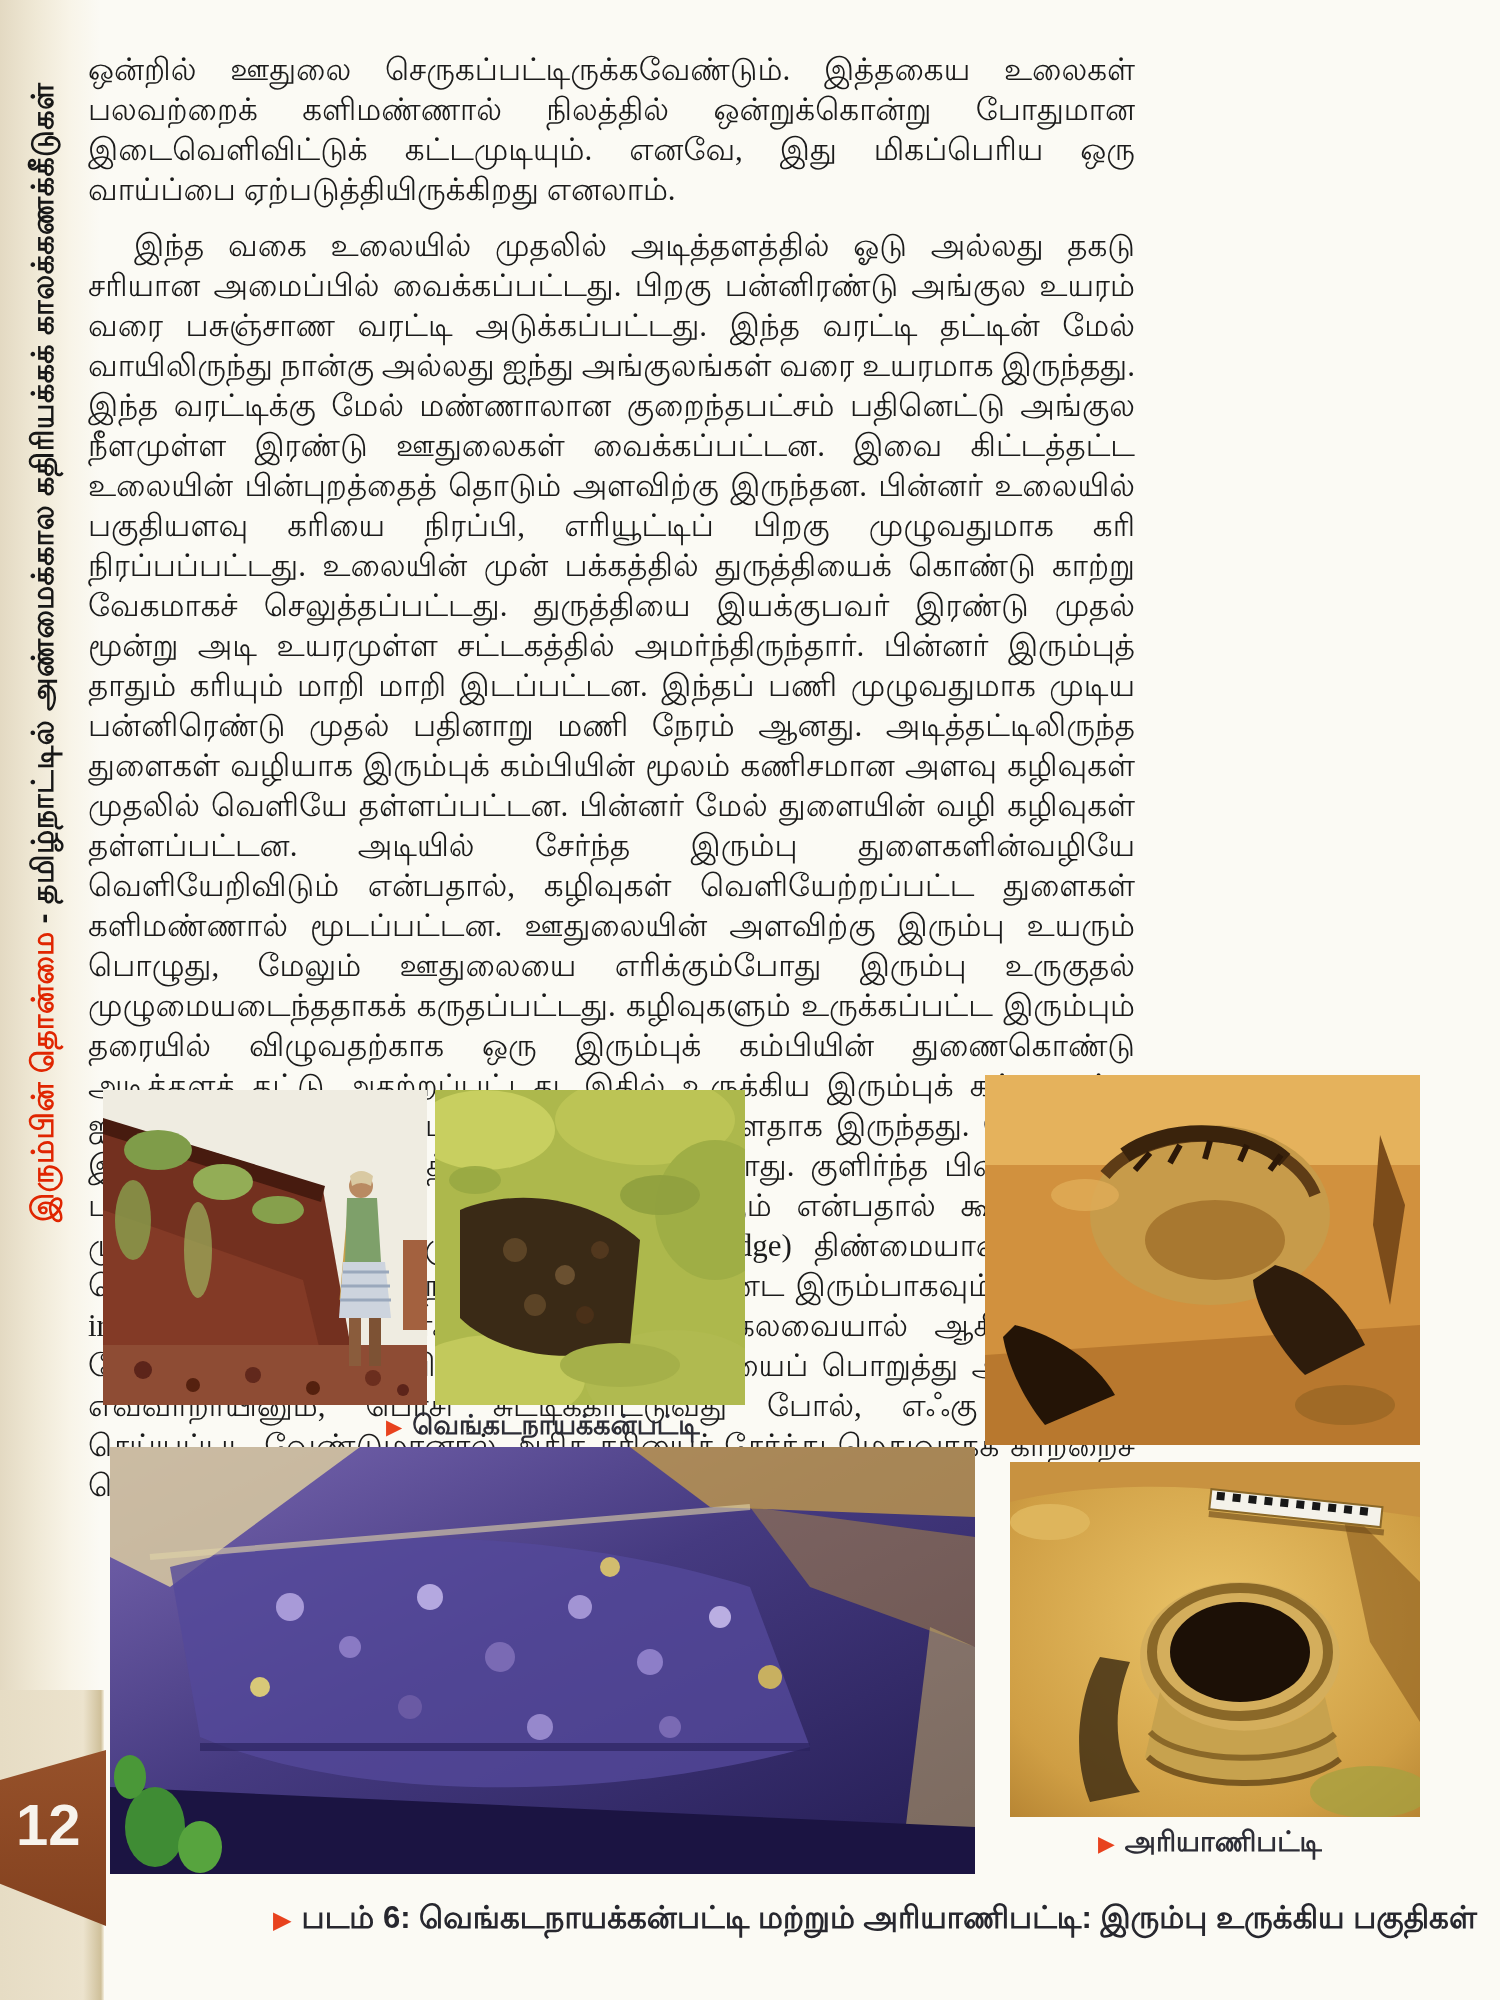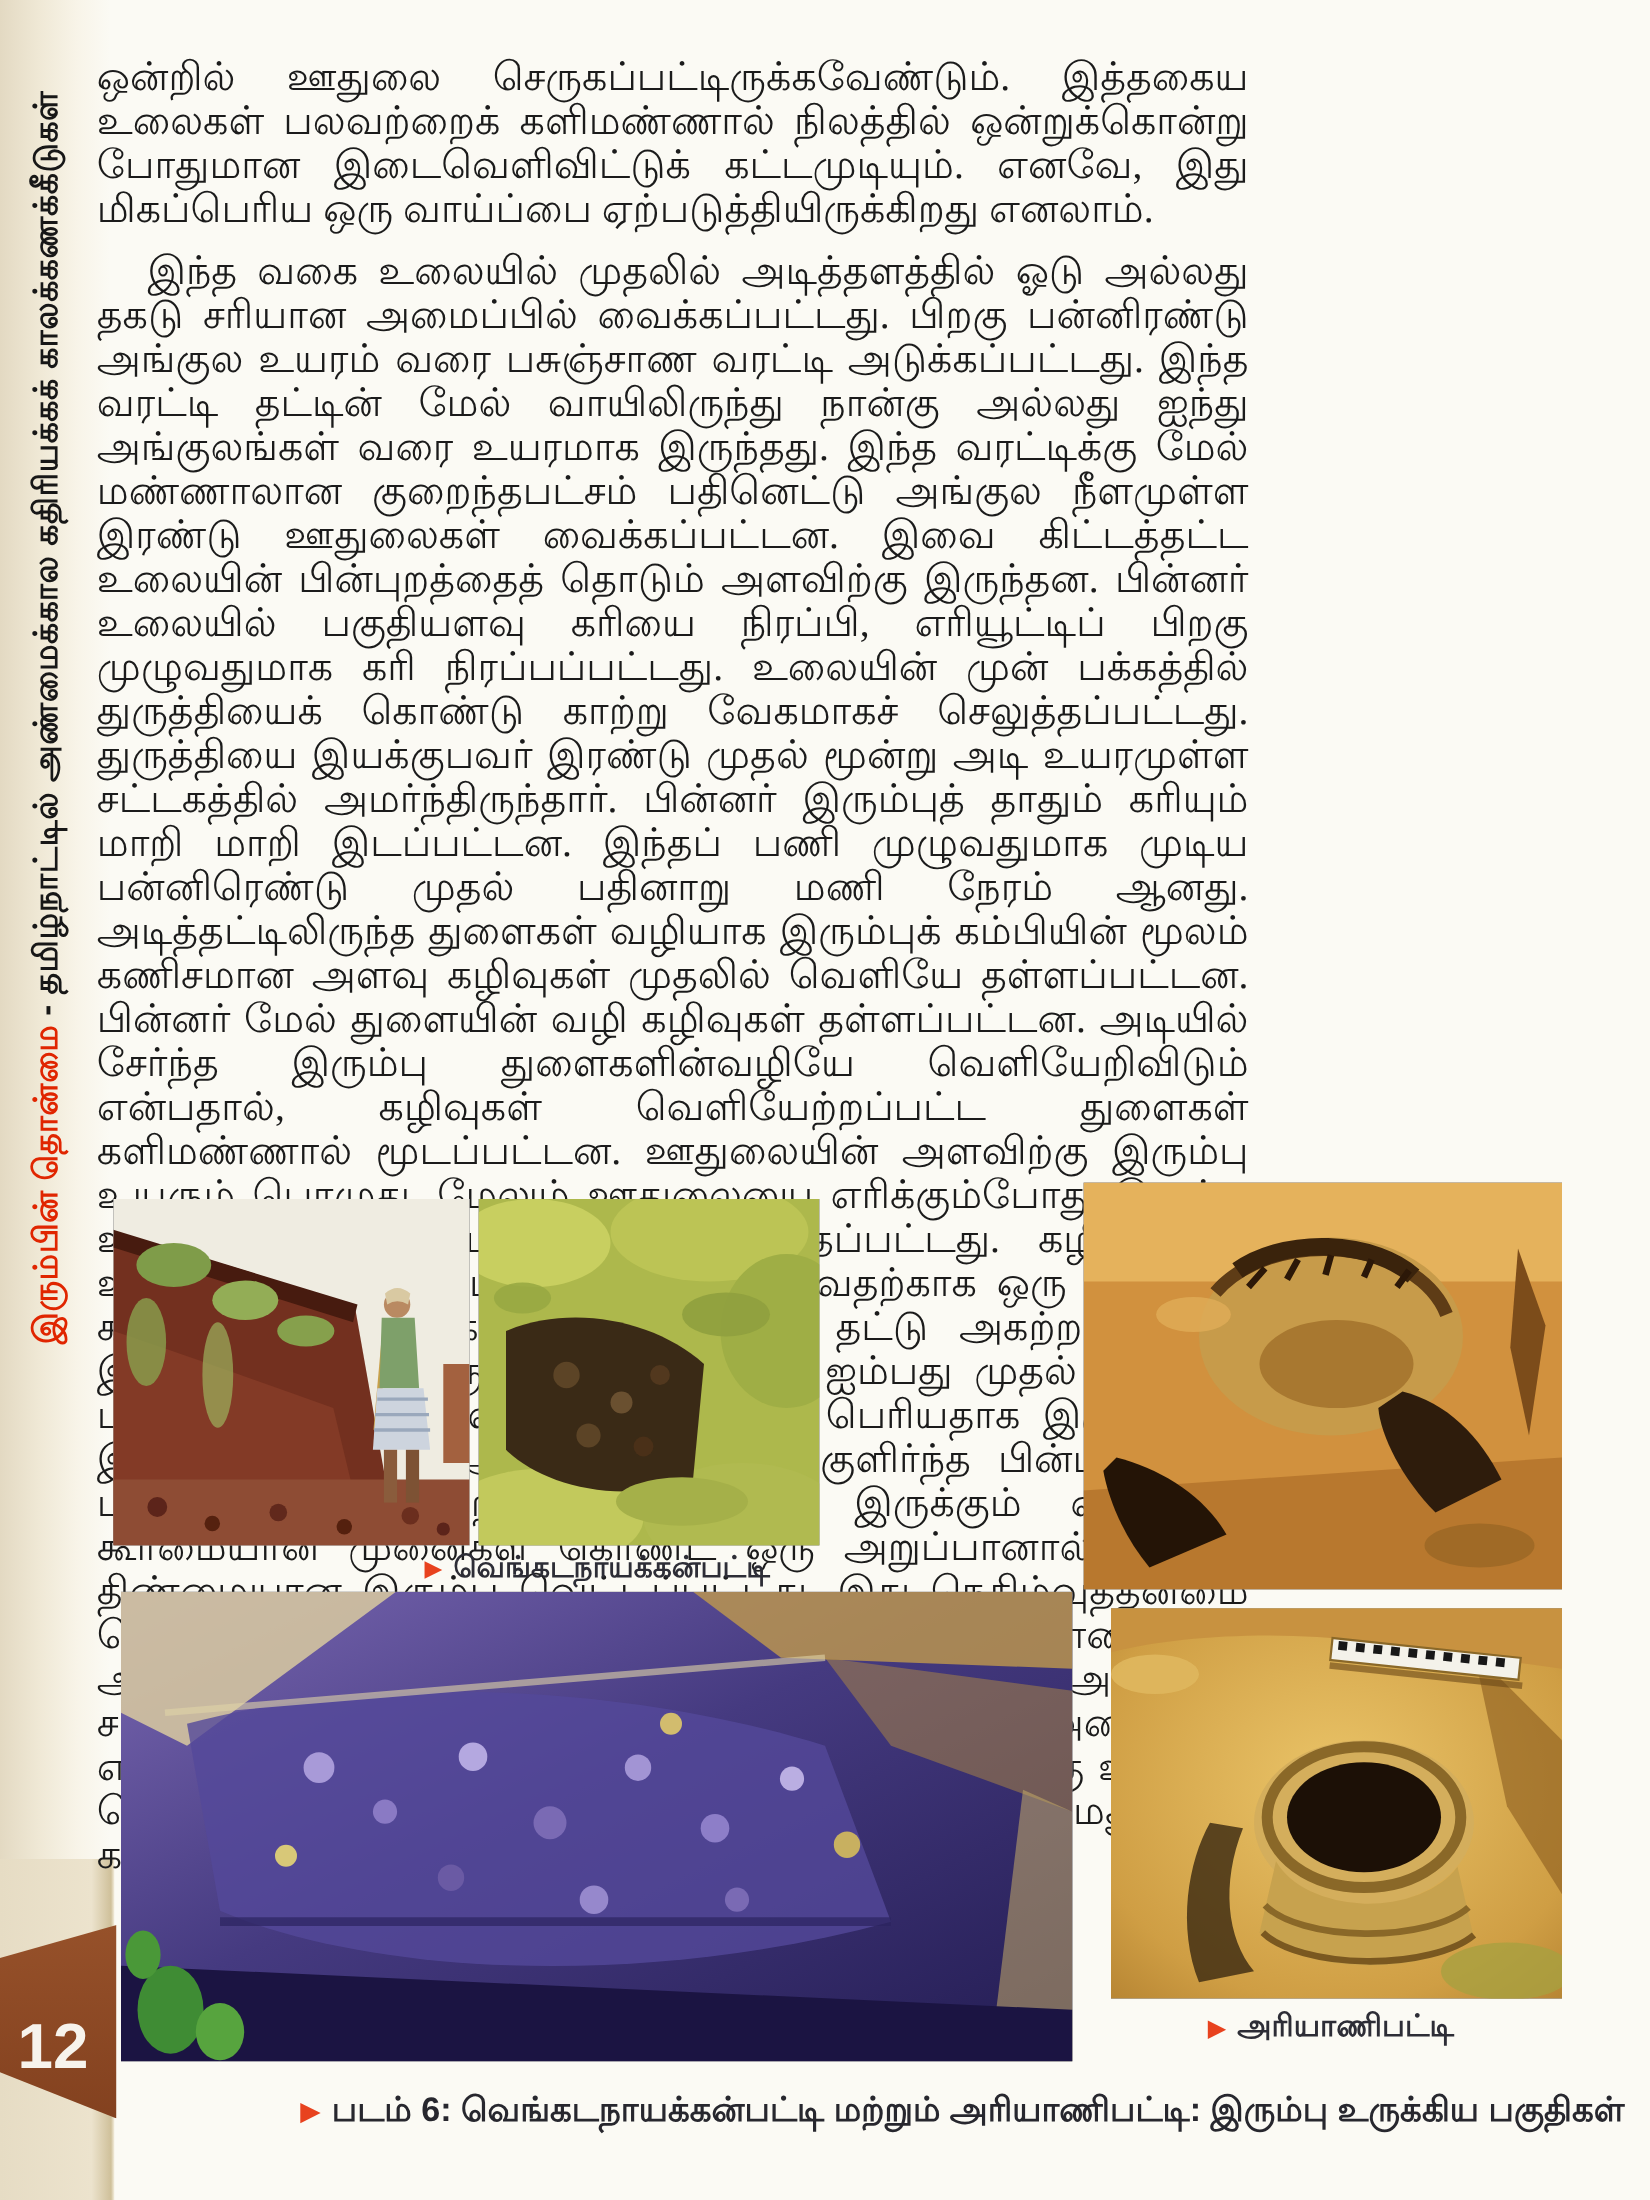--- a/index.html
+++ b/index.html
@@ -24,21 +24,21 @@
     transform:rotate(-90deg); transform-origin:0 0;
     white-space:nowrap; font-size:30px; font-weight:bold;
     font-family:"Liberation Sans","DejaVu Sans",sans-serif;
     letter-spacing:.5px;
   }
   .side-title .red{ color:#e02500; }
   .side-title .blk{ color:#171717; margin-left:8px; }
   
   .body-text{
     position:absolute; left:88px; top:50px; width:1047px;
-    font-size:36px; line-height:40px; text-align:justify;
+    font-size:31px; line-height:40px; text-align:justify;
   }
   .body-text p{ margin:0; }
   .body-text p.p2{ margin-top:16px; text-indent:46px; }
   
   .photo{ position:absolute; overflow:hidden; background:#888; }
   .photo svg{ display:block; width:100%; height:100%; }
   #photo1{ left:103px; top:1090px; width:324px; height:315px; }
   #photo2{ left:435px; top:1090px; width:310px; height:315px; }
   #photo3{ left:985px; top:1075px; width:435px; height:370px; }
   #photo4{ left:110px; top:1447px; width:865px; height:427px; }
@@ -51,21 +51,21 @@
   }
   .cap .arrow{ color:#e8421e; font-size:.78em; line-height:1; }
   #cap-row1{ left:386px; top:1410px; font-size:27px; font-weight:600; }
   #cap-row2{ left:1098px; top:1826px; font-size:28px; font-weight:600; }
   #cap-main{ left:273px; top:1900px; font-size:31px; font-weight:600; color:#27272e; }
   
   .page-badge{
     position:absolute; left:0; top:1750px; width:106px; height:176px;
     background:linear-gradient(180deg,#96512a 0%,#83411f 100%);
     clip-path:polygon(0 17%, 100% 0, 100% 100%, 0 76%);
-    display:flex; align-items:center; justify-content:flex-start;
+    display:flex; align-items:flex-start; justify-content:flex-start;
   }
   .page-badge .num{
     margin:46px 0 0 16px; color:#f7f3ec; font-size:58px; font-weight:bold;
     font-family:"Liberation Sans","DejaVu Sans",sans-serif; line-height:1;
   }
 </style>
 </head>
 <body>
 
 <div class="page">

